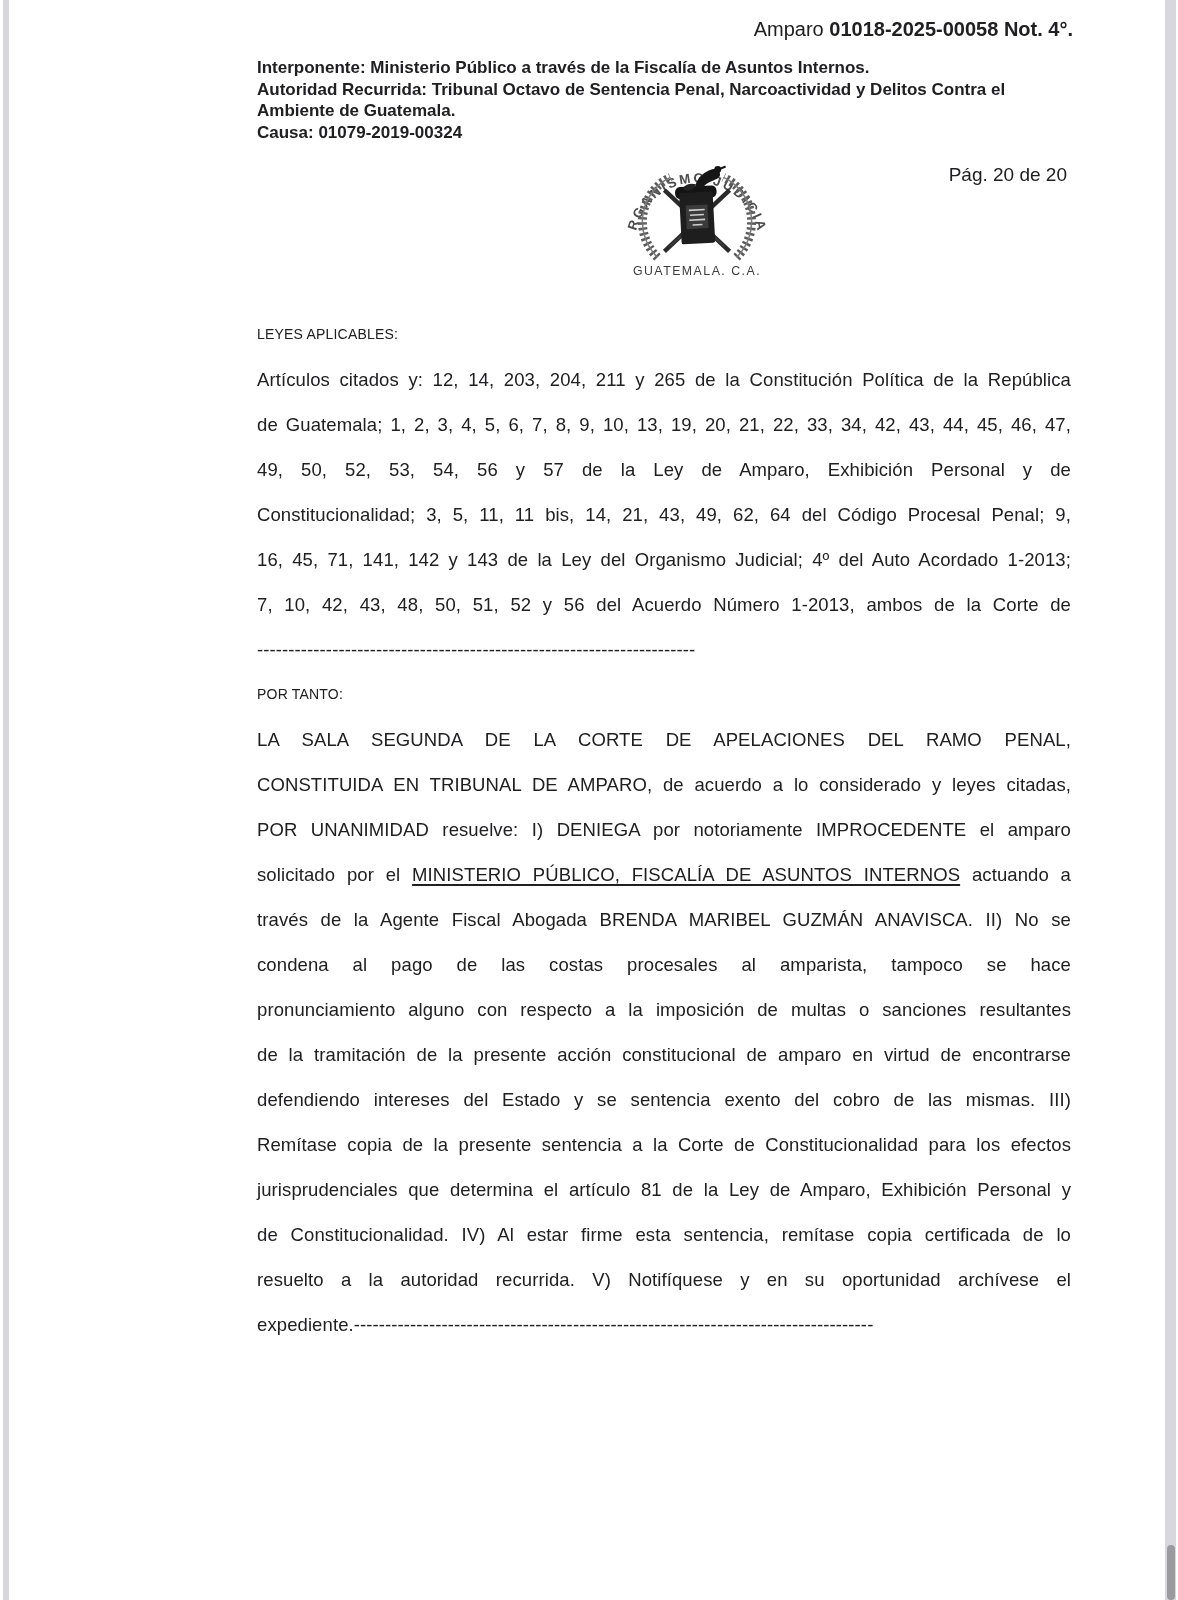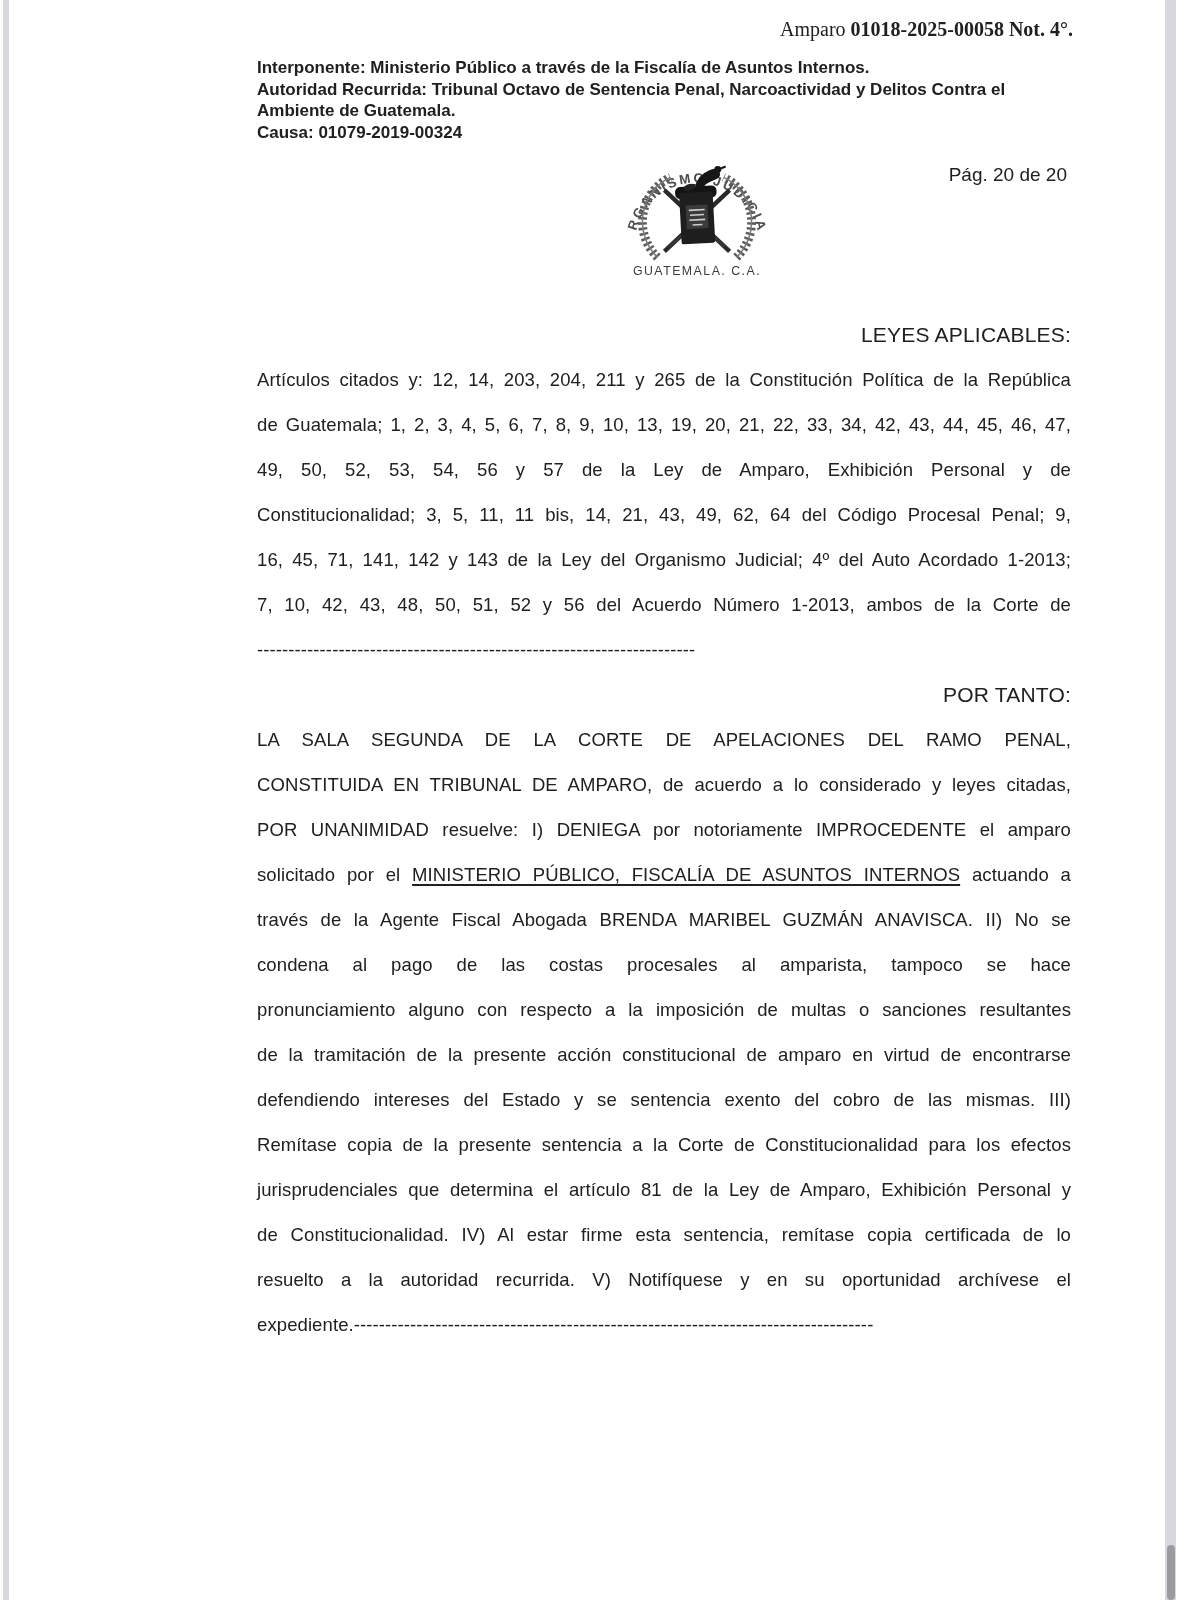--- a/index.html
+++ b/index.html
@@ -9,33 +9,33 @@
     font-family:"Liberation Sans","DejaVu Sans",sans-serif;
     color:#202022;
     -webkit-font-smoothing:antialiased;
   }
   .edge-left{position:absolute;left:3px;top:0;width:6px;height:100%;background:#d7d7dd;}
   .edge-right{position:absolute;right:2px;top:0;width:11px;height:100%;background:#d7d7dd;}
   .scroll-thumb{position:absolute;right:3px;bottom:0;width:8px;height:55px;background:#9b9b9f;border-radius:4px;}
 
   .case-header{
     position:absolute;top:14px;right:105px;
-    font-size:20px;line-height:30px;white-space:nowrap;font-family:Liberation Serif, serif;
+    font-size:20px;line-height:30px;white-space:nowrap;
   }
   .case-header .bold{font-weight:bold;}
 
   .meta{position:absolute;left:257px;top:57px;width:800px;font-size:17px;line-height:21.5px;}
   .meta div{white-space:nowrap;font-weight:bold;}
 
   .seal{position:absolute;left:618px;top:130px;width:158px;height:150px;}
 
   .page-num{position:absolute;top:162px;right:111px;font-size:19px;line-height:26px;white-space:nowrap;}
 
   .doc-body{position:absolute;left:257px;top:312px;width:814px;}
-  .heading{font-size:21px;line-height:45px;height:45px;text-align:right;letter-spacing:.2px;}
+  .heading{font-size:14px;line-height:45px;height:45px;text-align:left;letter-spacing:.2px;}
   .line{font-size:18.5px;line-height:45px;height:45px;text-align:justify;text-align-last:justify;letter-spacing:.1px;}
   .line.nojust{text-align:left;text-align-last:left;white-space:nowrap;overflow:hidden;}
   .b{font-weight:normal;}
   .u{text-decoration:underline;text-underline-offset:3px;text-decoration-thickness:1.5px;}
 </style>
 </head>
 <body>
 
 <div class="edge-left"></div>
 <div class="edge-right"></div>

